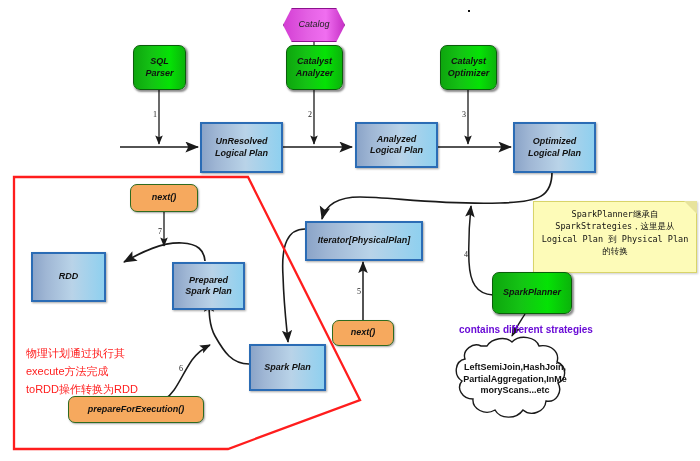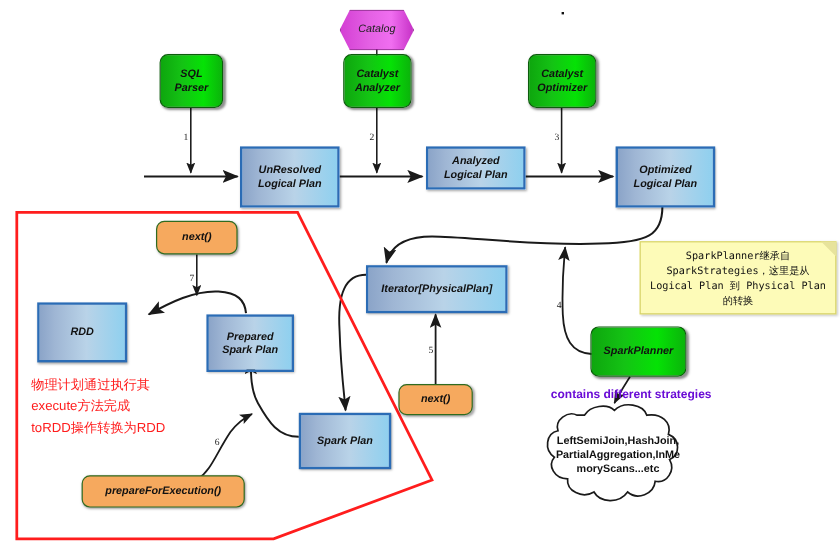--- a/index.html
+++ b/index.html
@@ -44,21 +44,21 @@
      border:1px solid #d8d46a;
      font-family:"DejaVu Sans Mono","Liberation Mono",monospace;
      font-size:8.5px;line-height:1.45;color:#111;text-align:center;
      padding:6px 4px 4px 4px;white-space:pre-line;z-index:4;
      box-shadow:1px 1px 2px rgba(0,0,0,.20);
   }
 
   
   .lbl{position:absolute;z-index:6;}
   .redtext{color:#ff1d1d;font-size:11px;line-height:1.65;white-space:pre-line;
-           font-weight:normal;}
+           font-weight:normal;margin-top:32px;}
   .purpletext{color:#6a0cd6;font-size:10px;font-weight:bold;}
   .stepnum{position:absolute;z-index:6;font-size:8px;color:#222;
            font-family:"Liberation Serif","DejaVu Serif",serif;}
   .cloudtext{position:absolute;z-index:6;font-size:9px;font-weight:bold;
              color:#111;text-align:center;line-height:1.3;white-space:pre-line;}
   .dot{position:absolute;width:2px;height:2px;background:#111;z-index:6;}
 
   svg.layer{position:absolute;left:0;top:0;width:700px;height:461px;
             z-index:3;overflow:visible;}
 </style>
@@ -130,21 +130,21 @@
 
   <div class="node green" style="left:286px;top:45px;width:57px;height:45px;">Catalyst
 Analyzer</div>
 
   <div class="node green" style="left:440px;top:45px;width:57px;height:45px;">Catalyst
 Optimizer</div>
 
   <div class="node blue" style="left:200px;top:122px;width:83px;height:51px;">UnResolved
 Logical Plan</div>
 
-  <div class="node blue" style="left:355px;top:122px;width:83px;height:36px;">Analyzed
+  <div class="node blue" style="left:355px;top:122px;width:83px;height:46px;">Analyzed
 Logical Plan</div>
 
   <div class="node blue" style="left:513px;top:122px;width:83px;height:51px;">Optimized
 Logical Plan</div>
 
   <div class="node blue" style="left:305px;top:221px;width:118px;height:40px;">Iterator[PhysicalPlan]</div>
 
   <div class="node blue" style="left:249px;top:344px;width:77px;height:47px;">Spark Plan</div>
 
   <div class="node blue" style="left:172px;top:262px;width:73px;height:48px;">Prepared
@@ -165,21 +165,21 @@
 moryScans...etc</div>
 
   <div class="stepnum" style="left:153px;top:110px;">1</div>
   <div class="stepnum" style="left:308px;top:110px;">2</div>
   <div class="stepnum" style="left:462px;top:110px;">3</div>
   <div class="stepnum" style="left:464px;top:250px;">4</div>
   <div class="stepnum" style="left:357px;top:287px;">5</div>
   <div class="stepnum" style="left:179px;top:364px;">6</div>
   <div class="stepnum" style="left:158px;top:227px;">7</div>
 
-  <div class="note" style="left:533px;top:201px;width:164px;height:61px;">SparkPlanner继承自
+  <div class="note" style="left:533px;top:201px;width:164px;height:72px;">SparkPlanner继承自
 SparkStrategies，这里是从
 Logical Plan 到 Physical Plan
 的转换</div>
   <div class="foldcorner" style="position:absolute;left:684px;top:201px;width:13px;height:13px;
               background:#e7e39c;clip-path:polygon(0 0,100% 0,100% 100%);z-index:5;"></div>
 
   <div class="lbl redtext" style="left:26px;top:312px;width:190px;">物理计划通过执行其
 execute方法完成
 toRDD操作转换为RDD</div>
 

